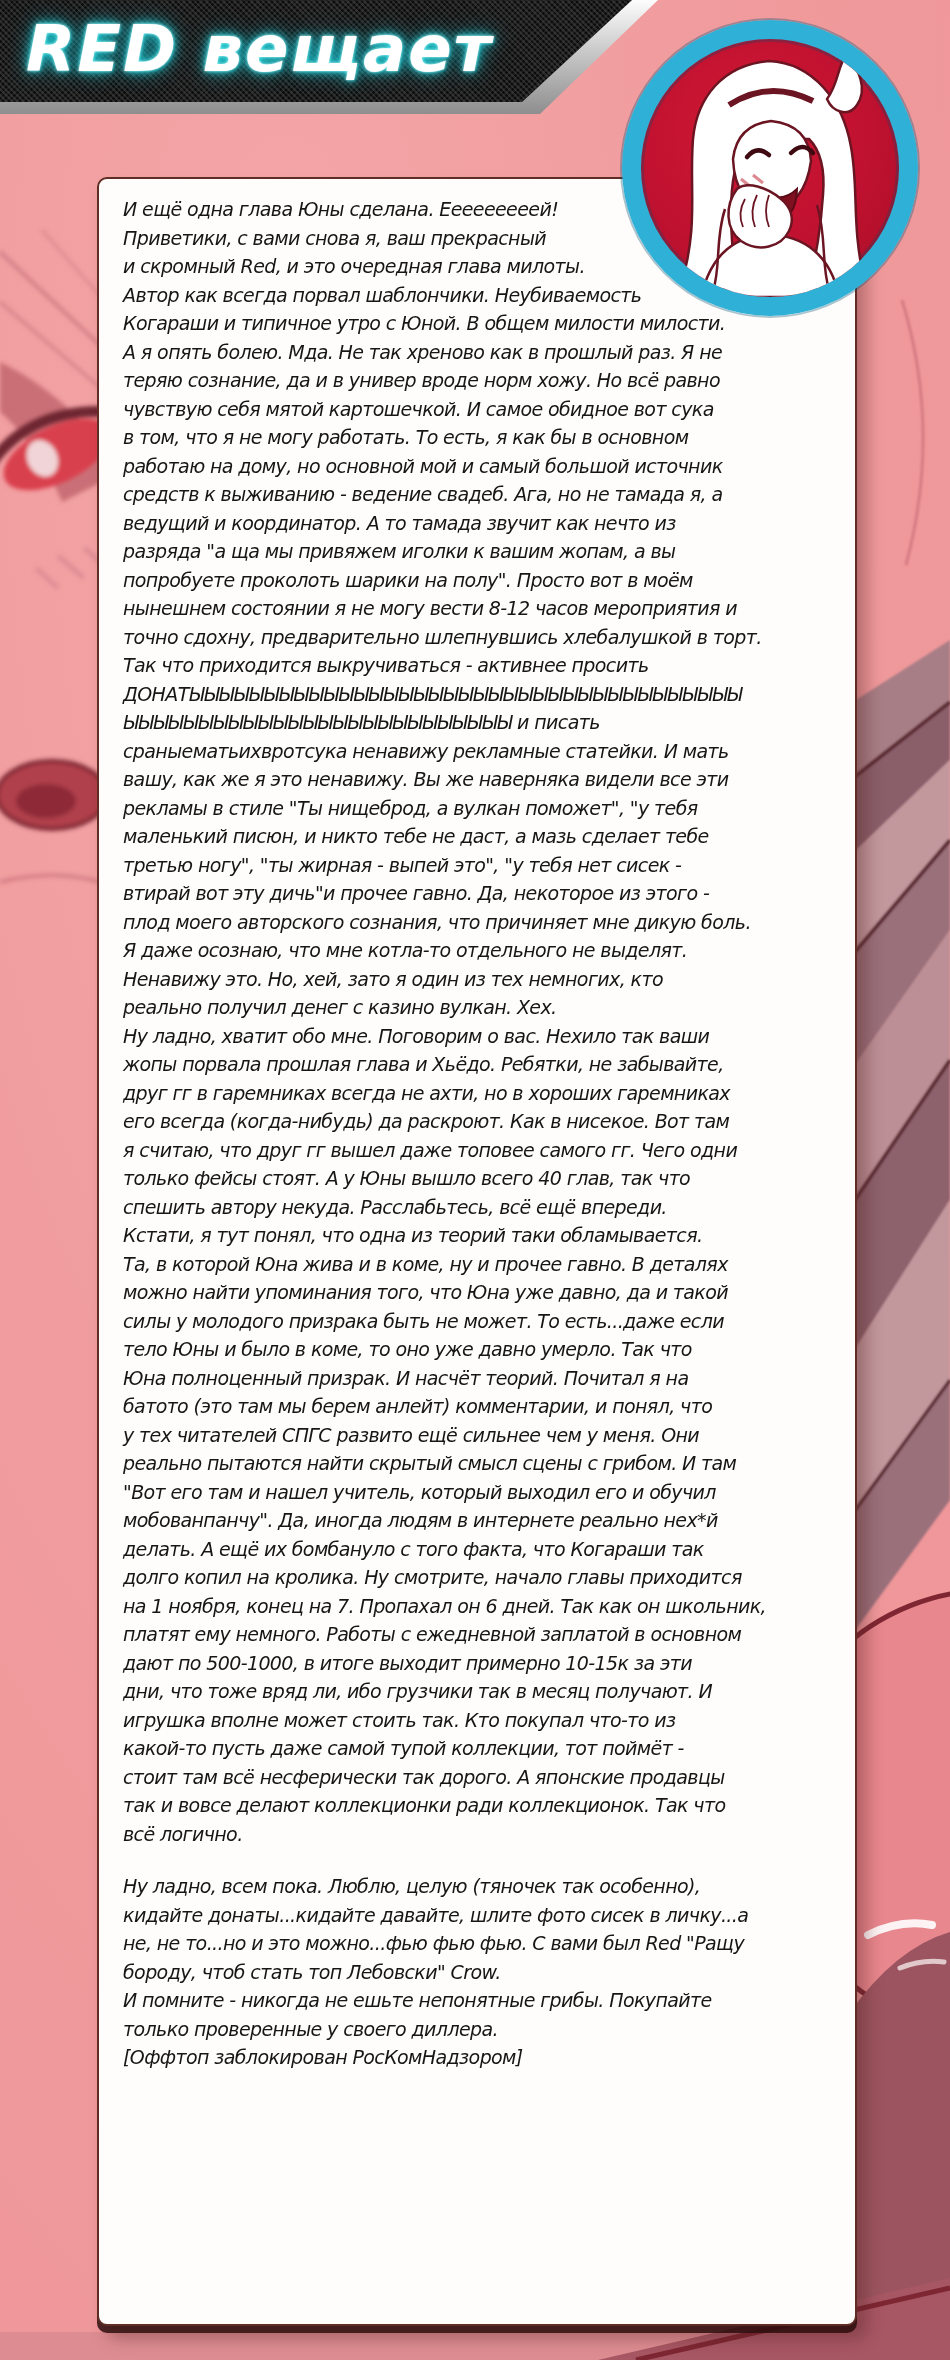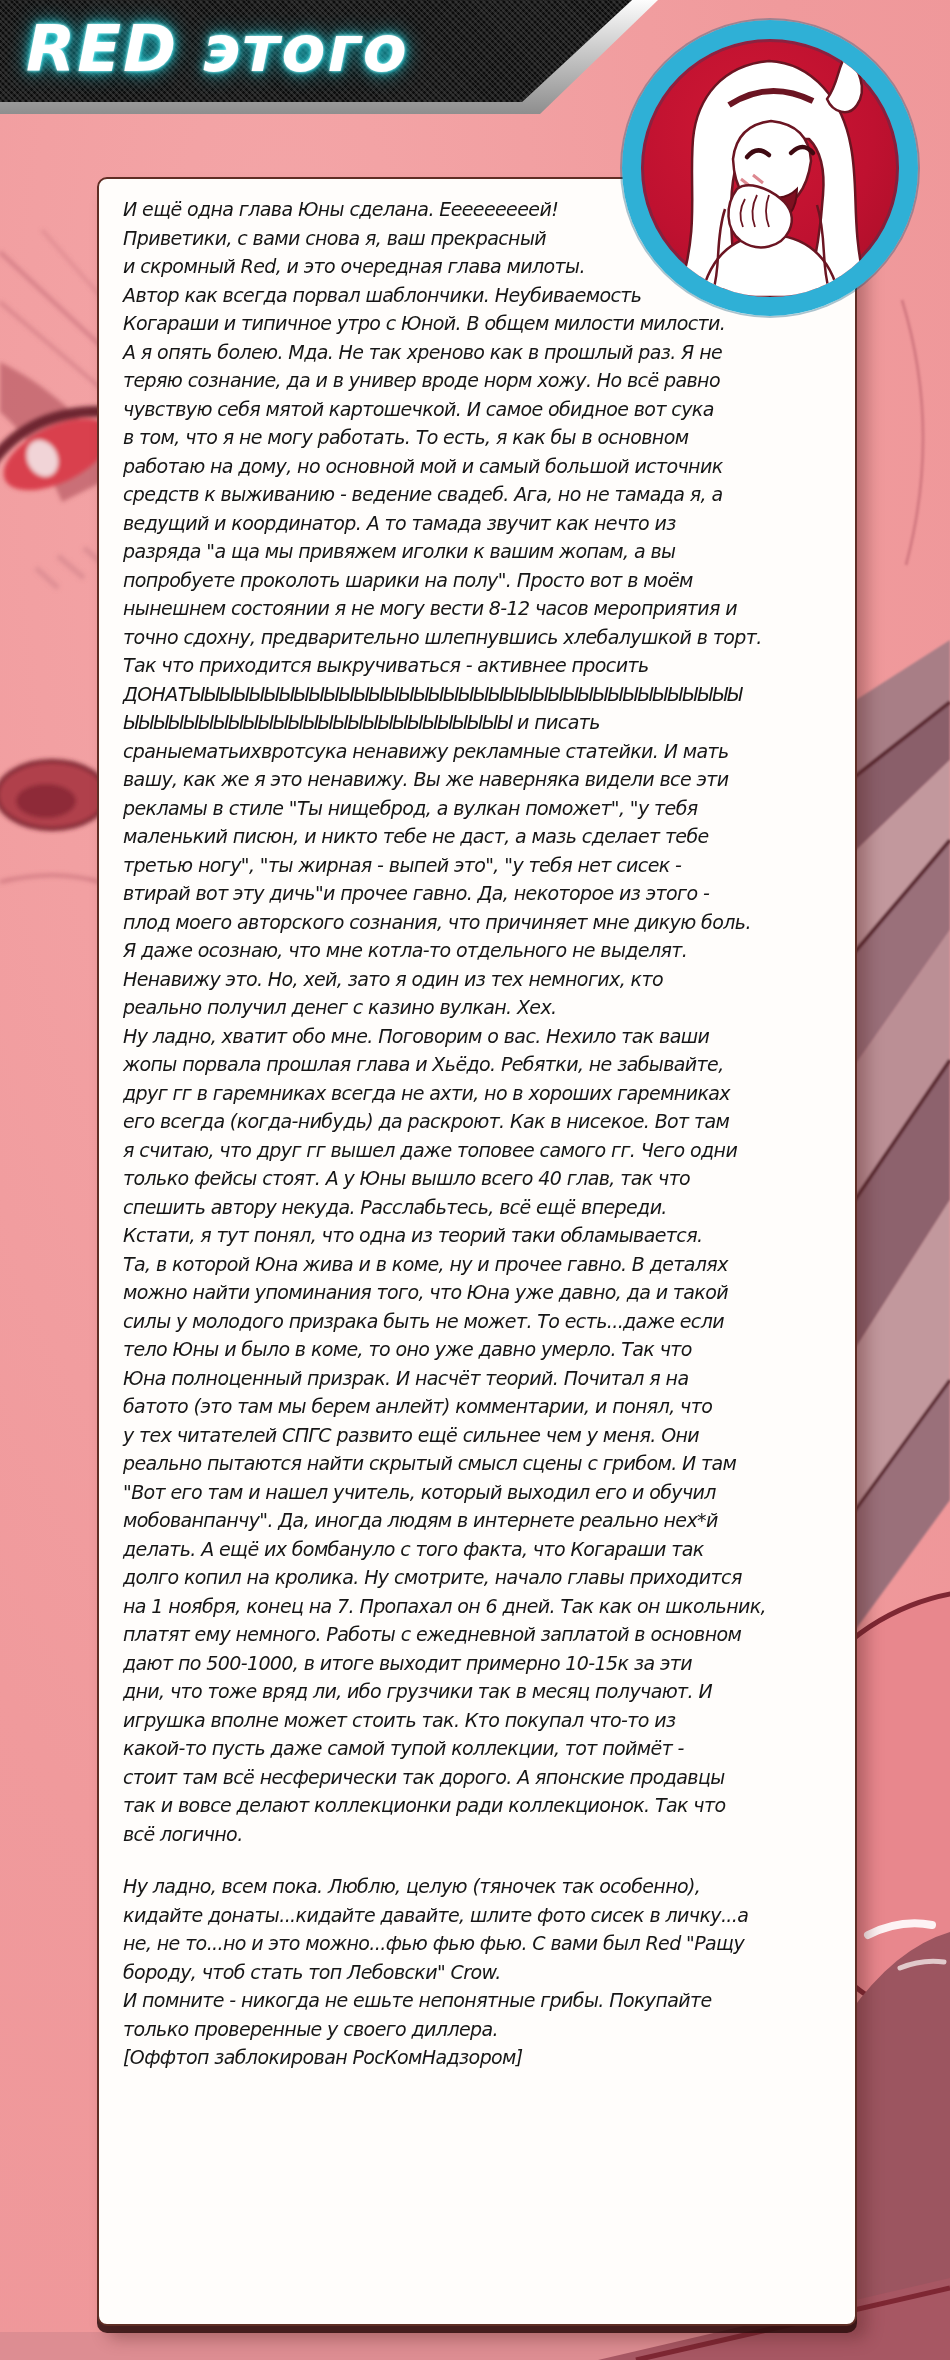--- a/index.html
+++ b/index.html
@@ -130,21 +130,21 @@
     <path d="M868,1935 q32,-16 64,-10" stroke="#ffffff" stroke-width="8" stroke-linecap="round" fill="none" opacity=".9"></path>
     <path d="M900,1968 q22,-9 44,-6" stroke="#f2e6e6" stroke-width="5" stroke-linecap="round" fill="none" opacity=".8"></path>
     <rect x="0" y="2332" width="950" height="28" fill="#dd8d92"></rect>
     <path d="M598,2360 L950,2278 L950,2360 Z" fill="#a75763"></path>
     <path d="M636,2360 L950,2288" stroke="#7e2733" stroke-width="5"></path>
   </g>
 </svg>
 
 <div class="banner-silver" data-name="banner-bevel"></div>
 <div class="banner-black" data-name="banner"></div>
-<div class="banner-title" data-name="page-title">RED этого</div>
+<div class="banner-title" data-name="page-title">RED вещает</div>
 
 <div class="avatar" data-name="avatar">
   <svg width="258" height="258" viewBox="0 0 258 258" data-name="avatar-girl-illustration" aria-hidden="true">
     <g stroke="#6b1522" stroke-width="2.5" fill="#ffffff" stroke-linejoin="round">
       <path d="M128,22 C82,26 56,58 52,100 C48,150 58,186 40,246 L96,250 C90,205 88,170 92,142 C96,118 100,108 108,100 L168,100 C180,112 184,132 182,156 C180,186 176,214 168,248 L224,244 C210,188 218,150 210,108 C202,62 172,24 128,22 Z"></path>
       <path d="M186,60 C198,44 196,28 206,14 C216,30 228,48 216,66 C208,78 192,74 186,60 Z"></path>
       <path d="M60,258 C70,214 96,196 128,196 C162,196 190,216 198,258 Z"></path>
       <path d="M92,120 Q94,166 130,172 Q164,166 170,122 Q168,86 130,82 Q96,86 92,120 Z"></path>
     </g>
     <path d="M224,42 q10,-14 4,-28" stroke="#6b1522" stroke-width="3" fill="none"></path>

